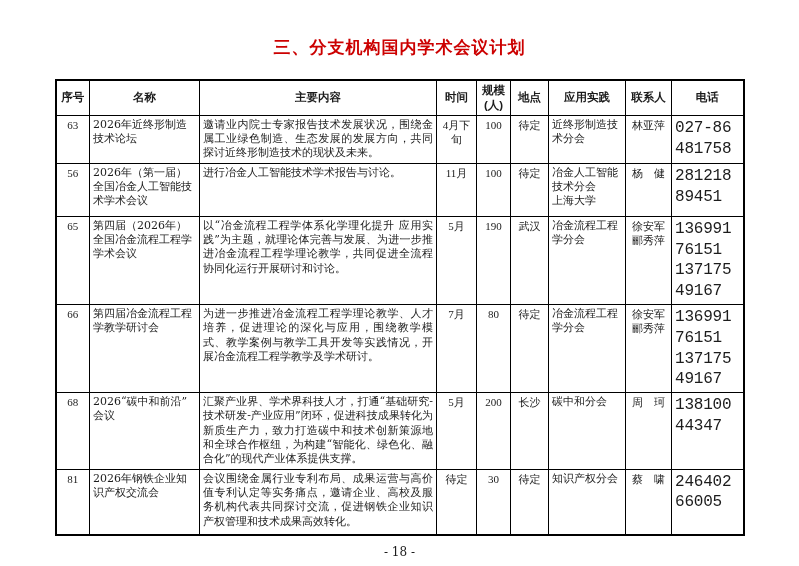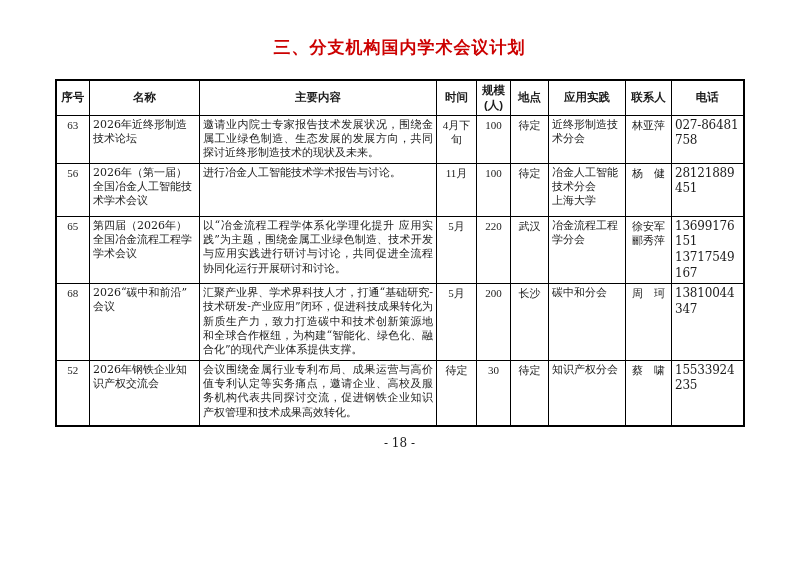--- a/index.html
+++ b/index.html
@@ -49,21 +49,21 @@
   col.c-content{width:237px;}
   col.c-time{width:40px;}
   col.c-scale{width:34px;}
   col.c-loc{width:38px;}
   col.c-host{width:77px;}
   col.c-contact{width:46px;}
   col.c-phone{width:72px;}
   td.center{text-align:center;font-family:Liberation Serif, serif;}
   td.justify{text-align:justify;}
   td.preline{white-space:pre-line;}
-  td.phone{font-size:12px;white-space:pre-line;letter-spacing:-0.2px;}
+  td.phone{font-size:16px;white-space:pre-line;letter-spacing:-0.2px;font-family:Liberation Mono, monospace;}
   tr.r63{height:44px;} tr.r64{height:53px;} tr.r65{height:57px;}
   tr.r66{height:58px;} tr.r67{height:58px;} tr.r68{height:74px;padding-left:6px;}
   tr.r69{height:66px;}
   .page-number{
     text-align:center;
     font-size:12px;
     margin-top:9px;
     font-family:"DejaVu Serif","Liberation Serif",serif;
     color:#1c1c1c;
   }
@@ -120,49 +120,62 @@
         <td class="center">100</td>
         <td class="center">待定</td>
         <td class="preline">冶金人工智能技术分会
 上海大学</td>
         <td class="center preline">杨　健</td>
         <td class="phone">28121889451</td>
       </tr>
       <tr class="r65">
         <td class="center">65</td>
         <td>第四届（2026年）全国冶金流程工程学学术会议</td>
-        <td class="justify">以“冶金流程工程学体系化学理化提升 应用实践”为主题，围绕金属工业绿色制造、技术开发与应用实践进行研讨与讨论，共同促进全流程协同化运行开展研讨和讨论。</td>
+        <td class="justify">以“冶金流程工程学体系化学理化提升 应用实践”为主题，就理论体完善与发展、为进一步推进冶金流程工程学理论教学，共同促进全流程协同化运行开展研讨和讨论。</td>
         <td class="center">5月</td>
-        <td class="center">220</td>
+        <td class="center">190</td>
         <td class="center">武汉</td>
+        <td class="preline">冶金流程工程学分会</td>
+        <td class="center preline">徐安军
+郦秀萍</td>
+        <td class="phone">13699176151
+13717549167</td>
+      </tr>
+      <tr class="r66">
+        <td class="center">66</td>
+        <td>第四届冶金流程工程学教学研讨会</td>
+        <td class="justify">为进一步推进冶金流程工程学理论教学、人才培养，促进理论的深化与应用，围绕教学模式、教学案例与教学工具开发等实践情况，开展冶金流程工程学教学及学术研讨。</td>
+        <td class="center">7月</td>
+        <td class="center">80</td>
+        <td class="center">待定</td>
         <td class="preline">冶金流程工程学分会</td>
         <td class="center preline">徐安军
 郦秀萍</td>
         <td class="phone">13699176151
 13717549167</td>
       </tr>
       <tr class="r68">
         <td class="center">68</td>
         <td>2026“碳中和前沿”会议</td>
         <td class="justify">汇聚产业界、学术界科技人才，打通“基础研究-技术研发-产业应用”闭环，促进科技成果转化为新质生产力，致力打造碳中和技术创新策源地和全球合作枢纽，为构建“智能化、绿色化、融合化”的现代产业体系提供支撑。</td>
         <td class="center">5月</td>
         <td class="center">200</td>
         <td class="center">长沙</td>
         <td class="preline">碳中和分会</td>
         <td class="center preline">周　珂</td>
         <td class="phone">13810044347</td>
       </tr>
       <tr class="r69">
-        <td class="center">52</td>
+        <td class="center">81</td>
         <td>2026年钢铁企业知识产权交流会</td>
         <td class="justify">会议围绕金属行业专利布局、成果运营与高价值专利认定等实务痛点，邀请企业、高校及服务机构代表共同探讨交流，促进钢铁企业知识产权管理和技术成果高效转化。</td>
         <td class="center">待定</td>
         <td class="center">30</td>
         <td class="center">待定</td>
         <td class="preline">知识产权分会</td>
         <td class="center preline">蔡　啸</td>
-        <td class="phone">15533924235</td>
+        <td class="phone">24640266005</td>
       </tr>
     </tbody>
   </table>
 
   <div class="page-number">- 18 -</div>
 </div>
 
 </body></html>

